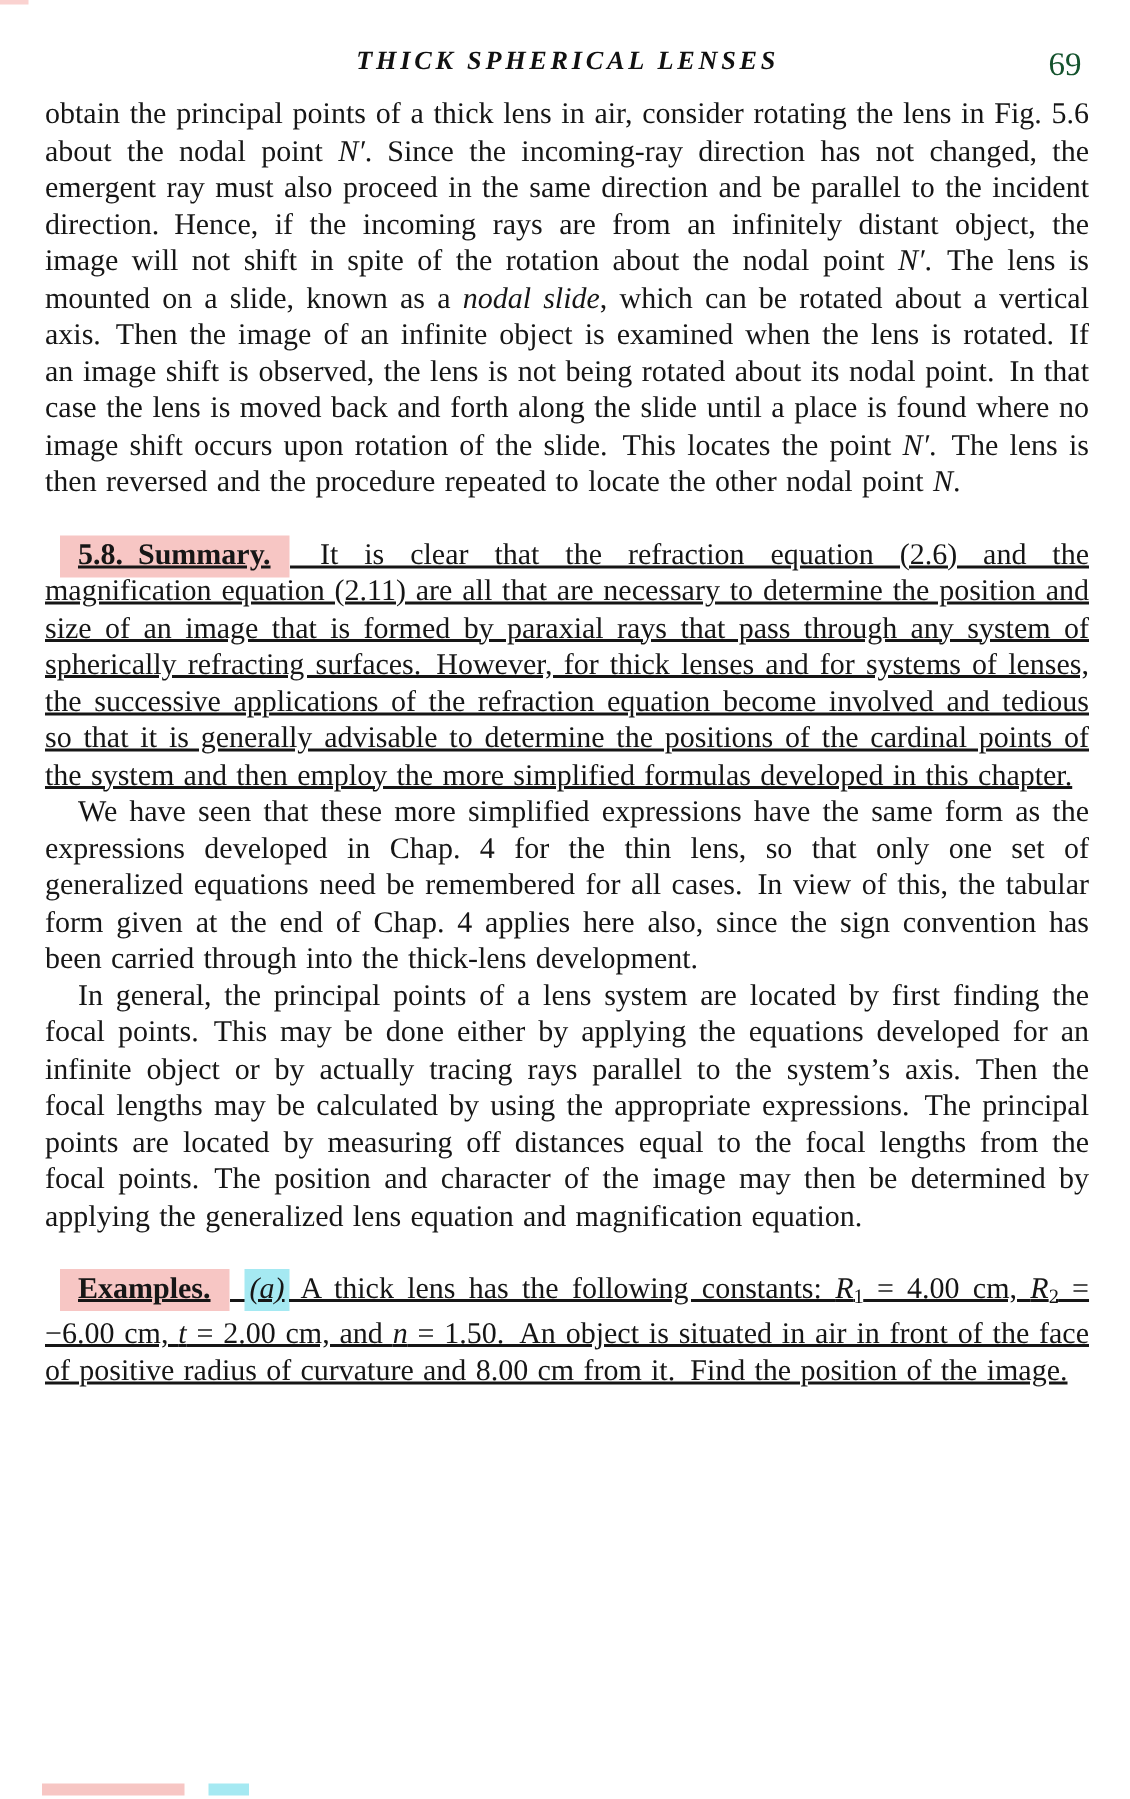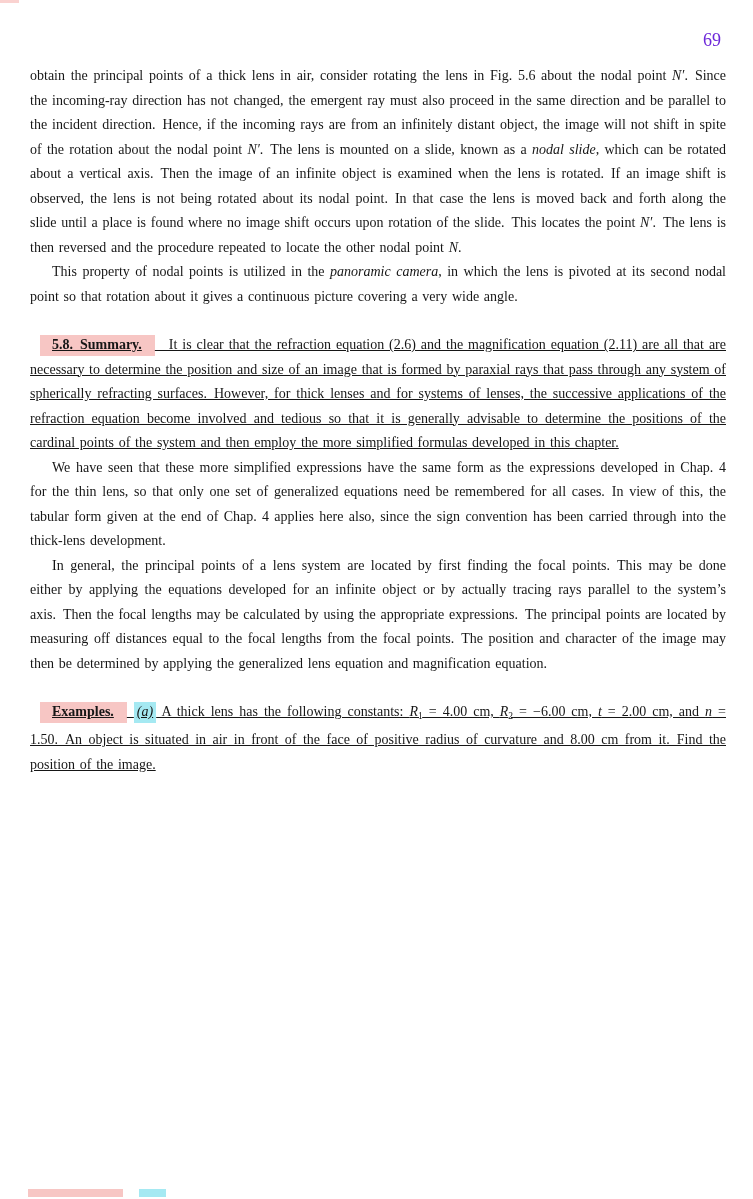--- a/index.html
+++ b/index.html
@@ -24,30 +24,30 @@
     text-align: center;
     font-style: italic;
     font-weight: bold;
     font-size: 17.5px;
     letter-spacing: 2.5px;
     color: #111;
   }
   .page-number {
     position: absolute;
     right: 6px; top: 0;
-    font-size: 18px;
-    color: #6d28d9;
+    font-size: 22px;
+    color: #14532d;
   }
 
   
   .body-col {
     position: absolute;
     top: 64px; left: 30px;
     width: 696px;
-    font-size: 14px;
+    font-size: 20px;
     line-height: 24.5px;
     text-align: justify;
     word-spacing: 1.2px;
   }
   p.para { margin: 0; }
   p.para.indent { text-indent: 22px; }
   p.para.gap { margin-top: 24px; text-decoration: underline; }
 
   .s-n  { }
   .s-i  { font-style: italic; }
@@ -71,26 +71,26 @@
   .artifact.bottom-cyan{ left: 139px; top: 1189px; width: 27px; height: 8px; }
 </style>
 </head>
 <body>
 
 <div class="page">
 
   <div class="artifact top-left" style="background: rgb(250, 210, 208);"></div>
 
   <div class="header">
+    <span class="running-title">THICK SPHERICAL LENSES</span>
     <span class="page-number">69</span>
   </div>
 
   <div class="body-col" id="body-col">
       <p class="para"><span class="s-n">obtain the principal points of a thick lens in air, consider rotating the lens in Fig. 5.6 about the nodal point </span><span class="s-i">N′</span><span class="s-n">. Since the incoming-ray direction has not changed, the emergent ray must also proceed in the same direction and be parallel to the incident direction. Hence, if the incoming rays are from an infinitely distant object, the image will not shift in spite of the rotation about the nodal point </span><span class="s-i">N′</span><span class="s-n">. The lens is mounted on a slide, known as a </span><span class="s-i">nodal slide</span><span class="s-n">, which can be rotated about a vertical axis. Then the image of an infinite object is examined when the lens is rotated. If an image shift is observed, the lens is not being rotated about its nodal point. In that case the lens is moved back and forth along the slide until a place is found where no image shift occurs upon rotation of the slide. This locates the point </span><span class="s-i">N′</span><span class="s-n">. The lens is then reversed and the procedure repeated to locate the other nodal point </span><span class="s-i">N</span><span class="s-n">.</span></p>
-      <p class="para indent"><span class="s-n">This property of nodal points is utilized in the </span><span class="s-i">panoramic camera</span><span class="s-n">, in which the lens is pivoted at its second nodal point so that rotation about it gives a continuous picture covering a very wide angle.</span></p>
       <p class="para indent gap"><span class="s-hp">5.8. Summary.</span><span class="s-n">  It is clear that the refraction equation (2.6) and the magnification equation (2.11) are all that are necessary to determine the position and size of an image that is formed by paraxial rays that pass through any system of spherically refracting surfaces. However, for thick lenses and for systems of lenses, the successive applications of the refraction equation become involved and tedious so that it is generally advisable to determine the positions of the cardinal points of the system and then employ the more simplified formulas developed in this chapter.</span></p>
       <p class="para indent"><span class="s-n">We have seen that these more simplified expressions have the same form as the expressions developed in Chap. 4 for the thin lens, so that only one set of generalized equations need be remembered for all cases. In view of this, the tabular form given at the end of Chap. 4 applies here also, since the sign convention has been carried through into the thick-lens development.</span></p>
       <p class="para indent"><span class="s-n">In general, the principal points of a lens system are located by first finding the focal points. This may be done either by applying the equations developed for an infinite object or by actually tracing rays parallel to the system’s axis. Then the focal lengths may be calculated by using the appropriate expressions. The principal points are located by measuring off distances equal to the focal lengths from the focal points. The position and character of the image may then be determined by applying the generalized lens equation and magnification equation.</span></p>
       <p class="para indent gap"><span class="s-hp">Examples.</span><span class="s-n"> </span><span class="s-hc">(a)</span><span class="s-n"> A thick lens has the following constants: </span><span class="s-i">R</span><span class="s-sub">1</span><span class="s-n"> = 4.00 cm, </span><span class="s-i">R</span><span class="s-sub">2</span><span class="s-n"> = −6.00 cm, </span><span class="s-i">t</span><span class="s-n"> = 2.00 cm, and </span><span class="s-i">n</span><span class="s-n"> = 1.50. An object is situated in air in front of the face of positive radius of curvature and 8.00 cm from it. Find the position of the image.</span></p>
     </div>
 
   <div class="artifact bottom-pink" style="background: rgb(247, 198, 196);"></div>
   <div class="artifact bottom-cyan" style="background: rgb(165, 233, 242);"></div>
 
 </div>

